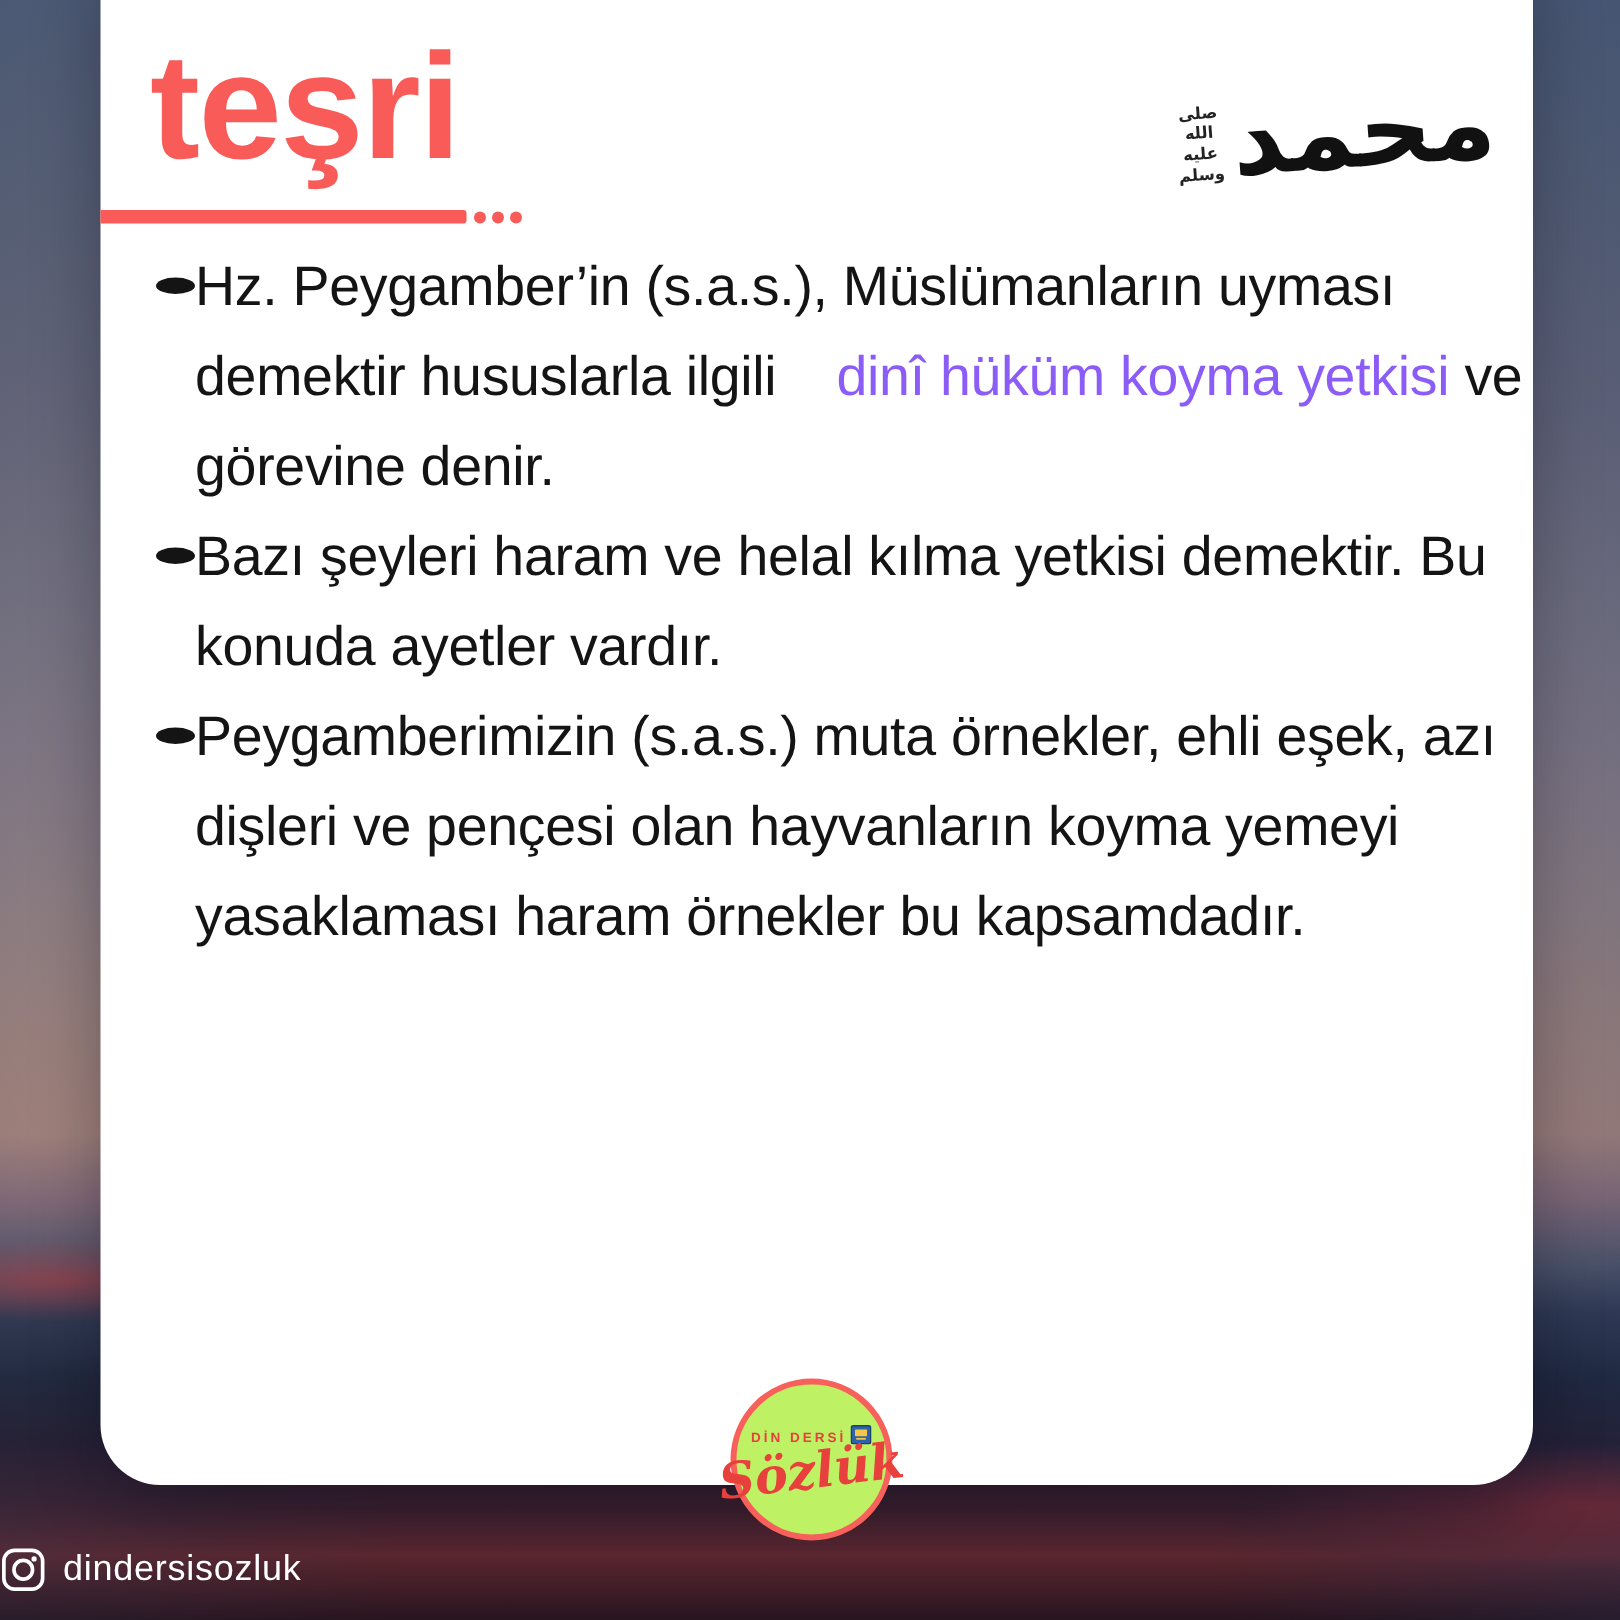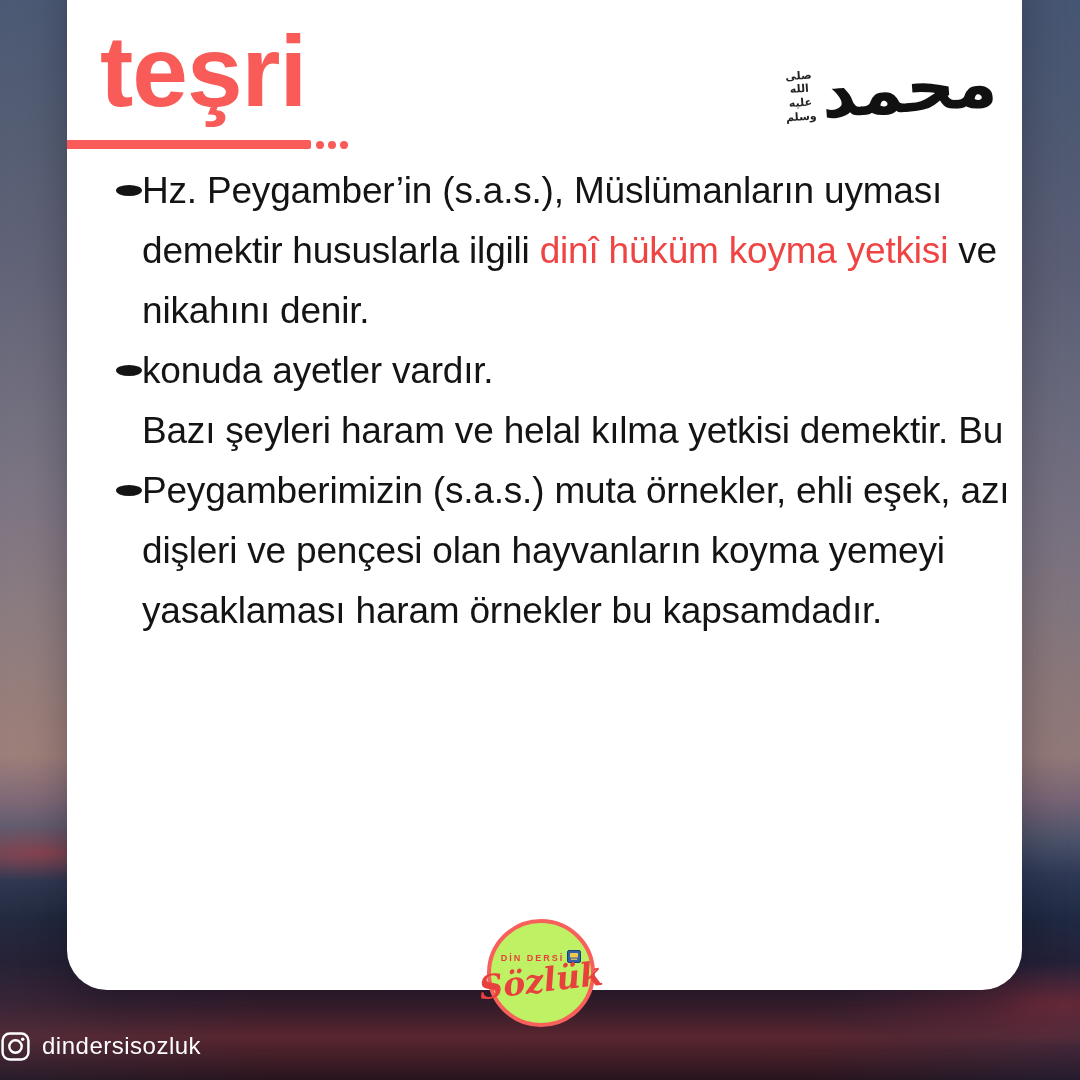--- a/index.html
+++ b/index.html
@@ -48,27 +48,27 @@
   .callig{
     position:absolute;left:812px;top:26px;width:185px;height:126px;z-index:3;
     display:flex;align-items:center;justify-content:flex-end;gap:6px;
     transform:rotate(-4deg);color:#111;
     font-family:"DejaVu Sans",sans-serif;
   }
   .callig .salawat{width:52px;font-size:11px;line-height:1.25;text-align:center;
     font-weight:bold;opacity:.92;}
   .callig .muhammad{font-size:68px;font-weight:bold;line-height:1;}
   
-  .bullets{position:absolute;left:116px;top:161px;width:905px;z-index:3;}
+  .bullets{position:absolute;left:104px;top:161px;width:905px;z-index:3;}
   .bullet{display:flex;align-items:flex-start;}
   .bullet .dot{flex:0 0 26px;margin-top:24px;width:11px;height:11px;border-radius:50%;
     background:#141414;}
   .bullet .btext{flex:1;font-size:37px;line-height:60px;color:#141414;letter-spacing:-.2px;}
   .bullet .btext .ln{white-space:nowrap;}
-  .hl{color:#ef4444;}
+  .hl{color:#8b5cf6;margin-left:30px;}
   
   .badge{
     position:absolute;left:487px;top:919px;width:100px;height:100px;z-index:4;
     background:#bef264;border:4px solid #f8605c;border-radius:50%;
     display:flex;flex-direction:column;align-items:center;justify-content:center;
   }
   .badge .kickerrow{display:flex;align-items:flex-end;gap:3px;margin-bottom:1px;}
   .badge .kicker{font-size:9px;font-weight:bold;letter-spacing:2px;color:#e8403c;}
   .badge .script{
     font-family:"DejaVu Serif",serif;font-style:italic;font-weight:bold;
@@ -102,28 +102,28 @@
     <span class="salawat">صلى الله عليه وسلم</span>
     <span class="muhammad">محمد</span>
   </div>
 
   <div class="bullets" id="bullets">
       <div class="bullet">
         <span class="dot"></span>
         <div class="btext">
           <div class="ln"><span>Hz. Peygamber’in (s.a.s.), Müslümanların uyması</span></div>
           <div class="ln"><span>demektir hususlarla ilgili </span><span class="hl">dinî hüküm koyma yetkisi</span><span> ve</span></div>
-          <div class="ln"><span>nikahını denir.</span></div>
+          <div class="ln"><span>görevine denir.</span></div>
         </div>
       </div>
       <div class="bullet">
         <span class="dot"></span>
         <div class="btext">
+          <div class="ln"><span>Bazı şeyleri haram ve helal kılma yetkisi demektir. Bu</span></div>
           <div class="ln"><span>konuda ayetler vardır.</span></div>
-          <div class="ln"><span>Bazı şeyleri haram ve helal kılma yetkisi demektir. Bu</span></div>
         </div>
       </div>
       <div class="bullet">
         <span class="dot"></span>
         <div class="btext">
           <div class="ln"><span>Peygamberimizin (s.a.s.) muta örnekler, ehli eşek, azı</span></div>
           <div class="ln"><span>dişleri ve pençesi olan hayvanların koyma yemeyi</span></div>
           <div class="ln"><span>yasaklaması haram örnekler bu kapsamdadır.</span></div>
         </div>
       </div>

